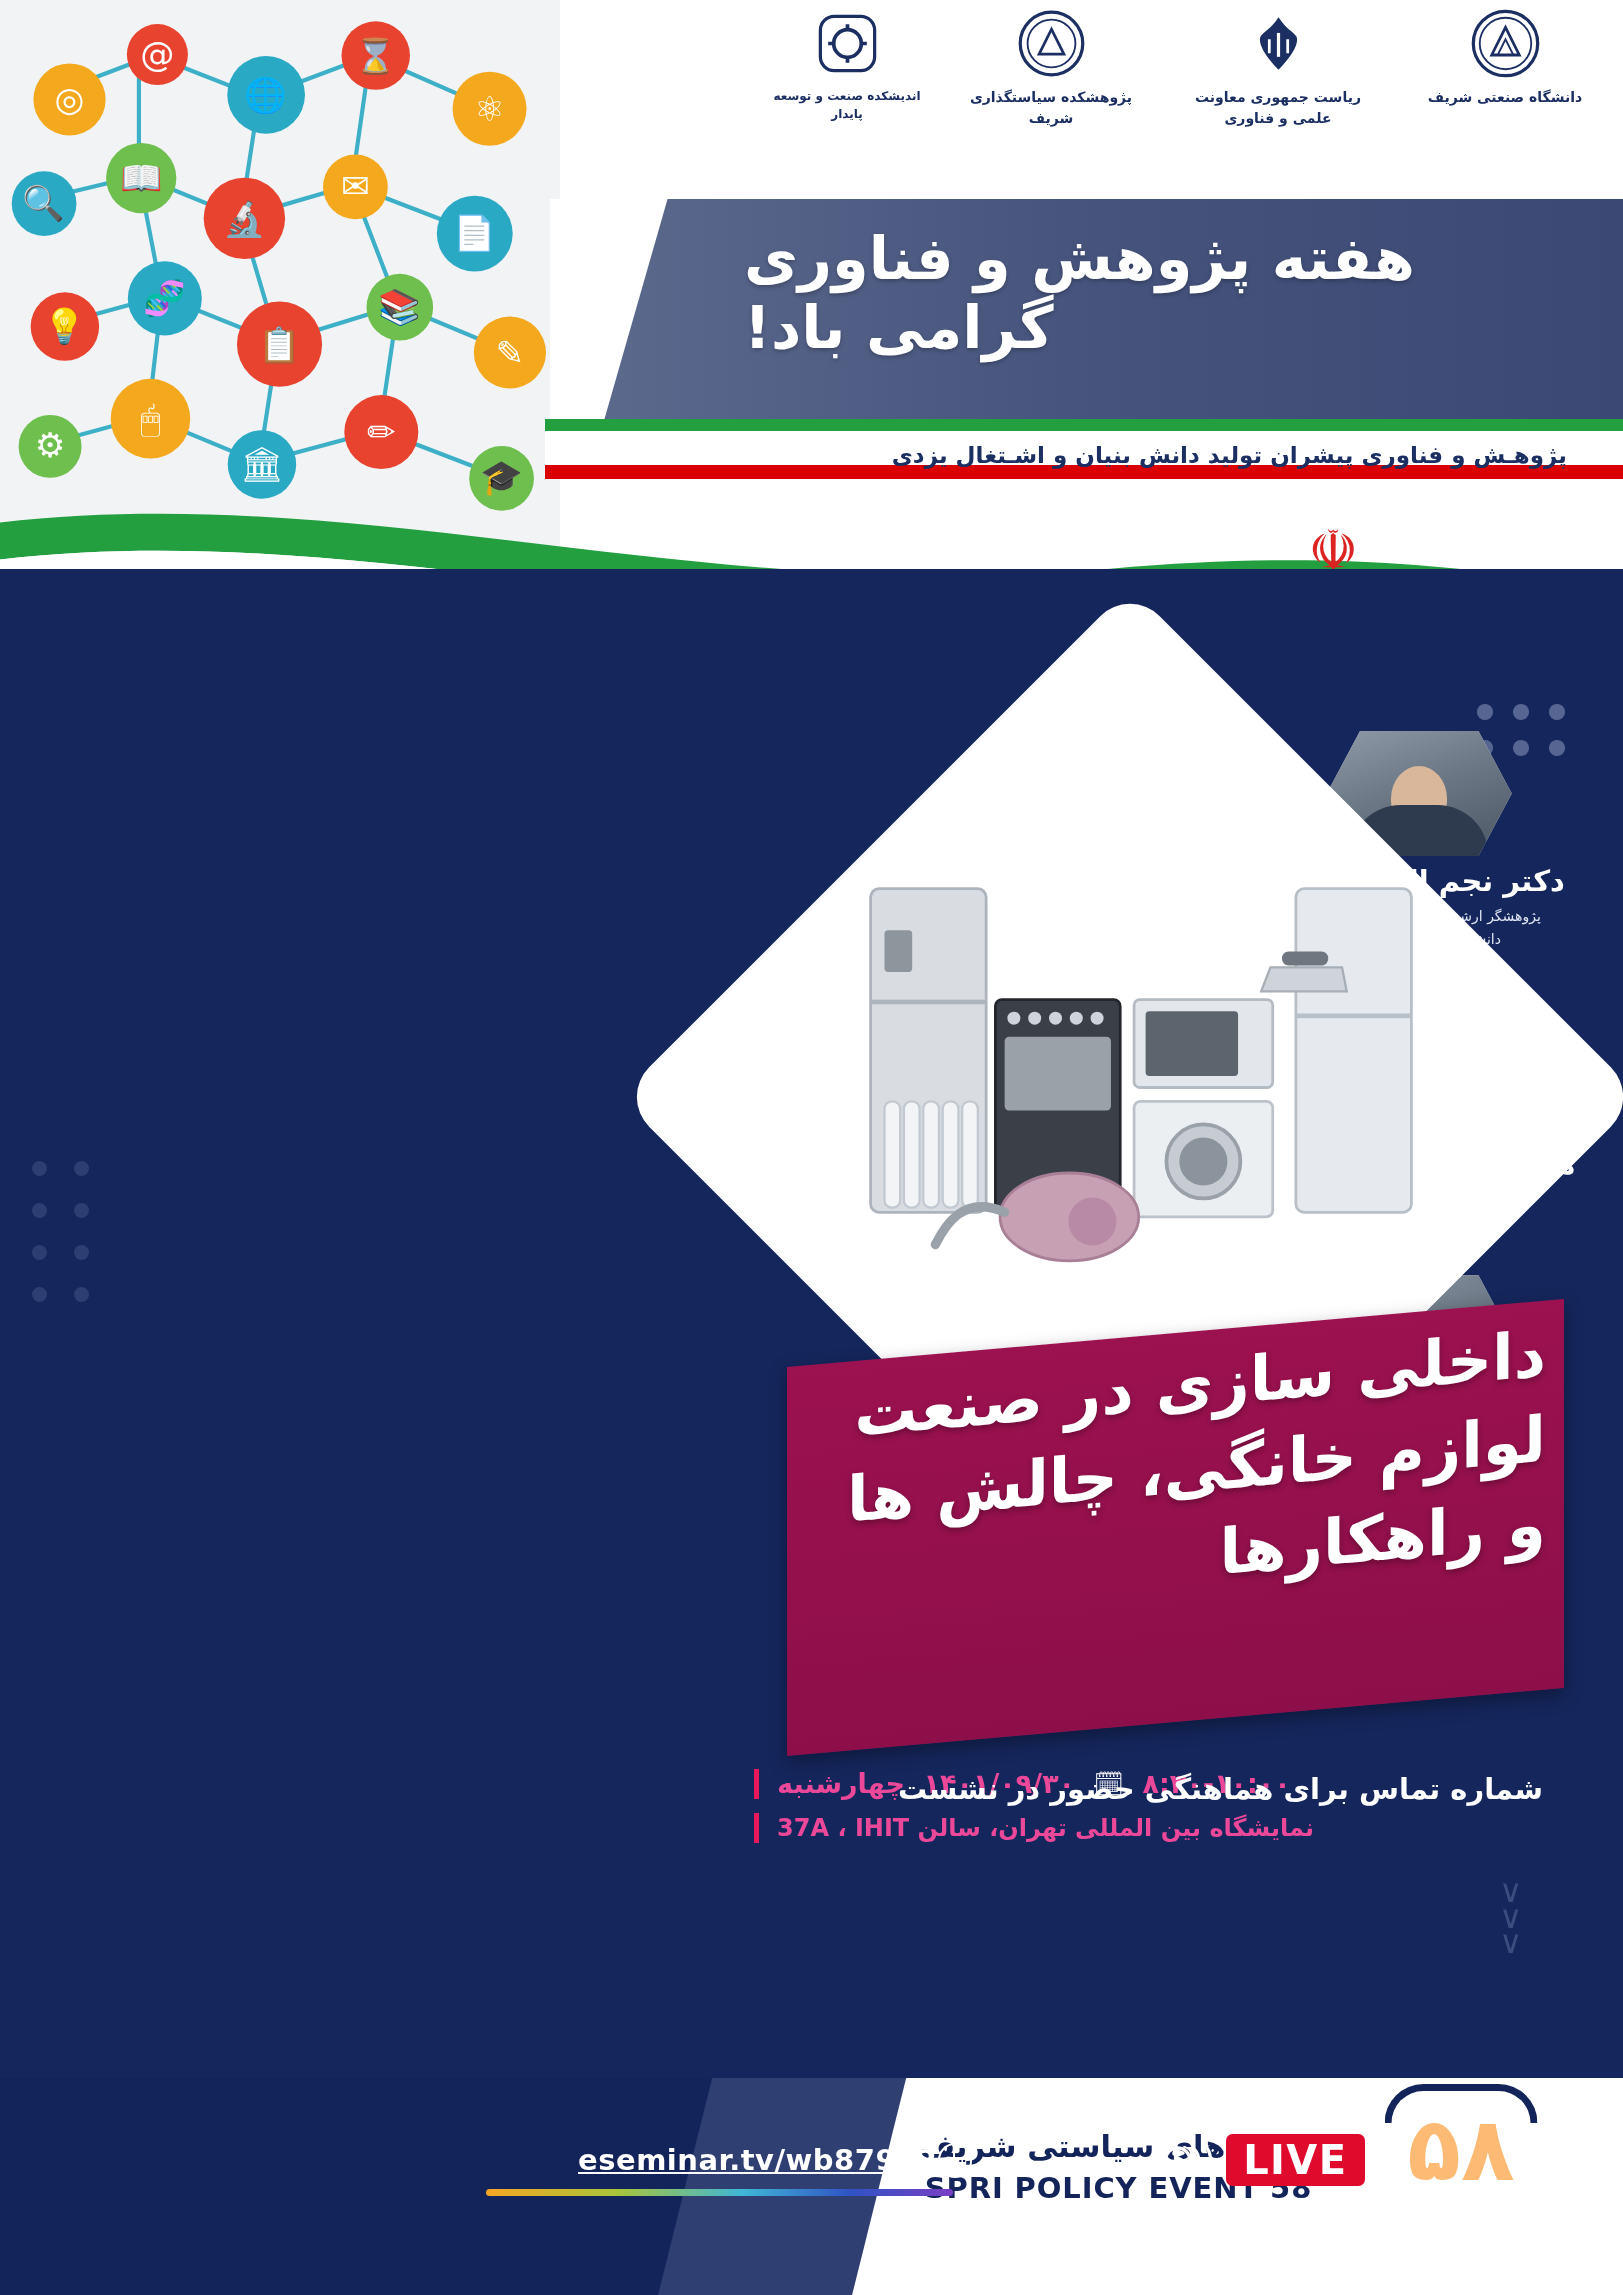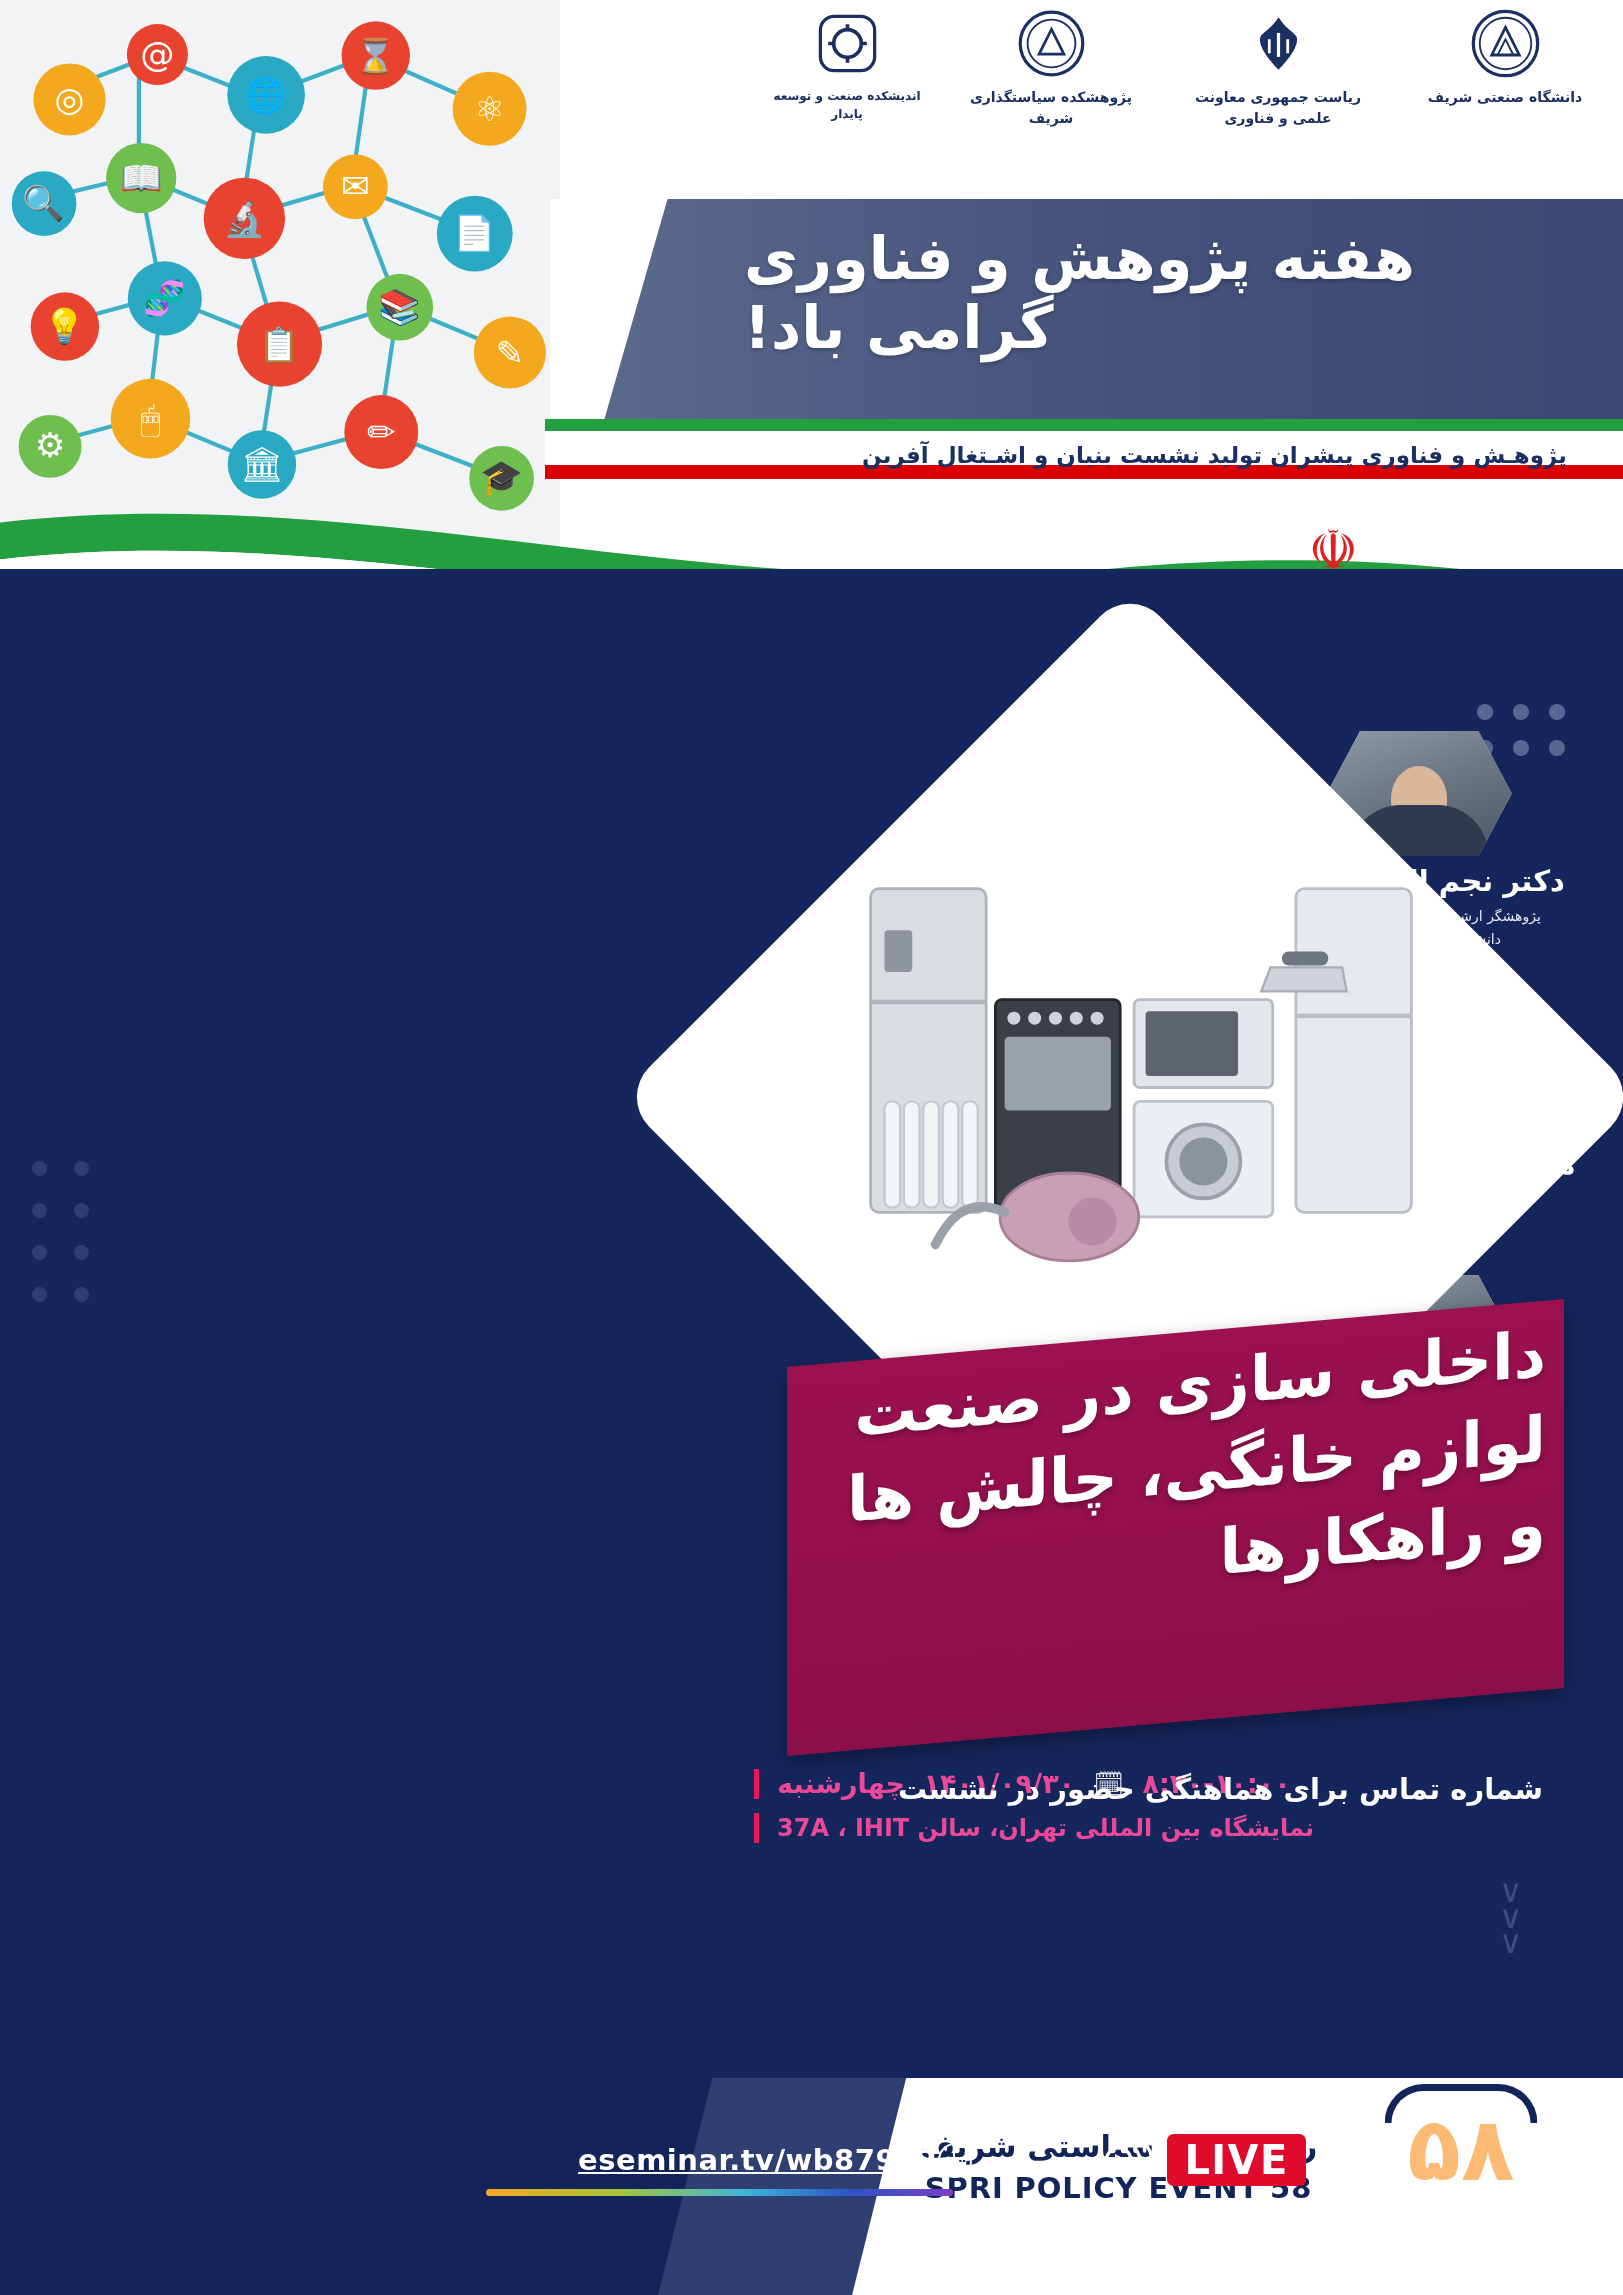--- a/index.html
+++ b/index.html
@@ -207,21 +207,21 @@
   .globe:before{content:"";position:absolute;top:13px;left:-0.5px;width:29px;height:2.3px;background:#fff;}
   .globe:after{content:"";position:absolute;top:-0.5px;left:13px;width:2.3px;height:29px;background:#fff;border-radius:50%/4.6px;}
   .stream-url{font-size:29px;font-weight:bold;color:#ffffff;letter-spacing:0.5px;}
   .stream-bar{
     position:absolute;top:111px;left:486px;width:467px;height:7.4px;border-radius:3.7px;
     background:linear-gradient(90deg,#f6a623 0%,#a8c43a 28%,#3fb7d6 55%,#2f53c4 78%,#7a3fc4 100%);
   }
   .live{
     position:absolute;top:56px;left:1041px;width:324px;text-align:center;
   }
-  .live-badge{display:flex;align-items:center;justify-content:center;gap:11px;}
+  .live-badge{display:flex;align-items:center;gap:11px;}
   .live-word{
     background:#e00a2d;color:#ffffff;font-size:40px;font-weight:bold;padding:2.8px 17.6px;border-radius:6.5px;letter-spacing:1.4px;
   }
   .live-ico{position:relative;width:56px;height:42px;}
   .live-fa{margin-top:10.2px;font-size:29px;font-weight:bold;color:#ffffff;direction:rtl;}
 </style>
 </head>
 <body>
 
 <div class="poster">
@@ -335,21 +335,21 @@
     </div>
 
     <div class="banner">
       <div class="banner-title">هفته پژوهش و فناوری گرامی باد!</div>
     </div>
     <div class="tri-bar">
       <span class="g"></span>
       <span class="w"></span>
       <span class="r"></span>
     </div>
-    <div class="tri-sub">پژوهـش و فناوری پیشران تولید نشست بنیان و اشـتغال آفرین</div>
+    <div class="tri-sub">پژوهـش و فناوری پیشران تولید دانش بنیان و اشـتغال یزدی</div>
 
     <svg class="ribbon" viewBox="0 0 3508 430" xmlns="http://www.w3.org/2000/svg">
       <path d="M0,150 C800,60 1500,330 2400,250 C2900,205 3200,250 3508,300 L3508,380 C3200,330 2900,285 2400,330 C1500,410 800,140 0,230 Z" fill="#239f40"></path>
       <path d="M0,230 C800,140 1500,410 2400,330 C2900,285 3200,330 3508,380 L3508,430 L0,430 Z" fill="#ffffff"></path>
       <path d="M0,300 C800,210 1500,430 2400,400 C2900,384 3200,400 3508,430 L3508,430 L0,430 Z" fill="#da0000" opacity="0.9"></path>
     </svg>
     <div class="emblem">☫</div>
   </div>
 
   <div class="body-area"></div>

